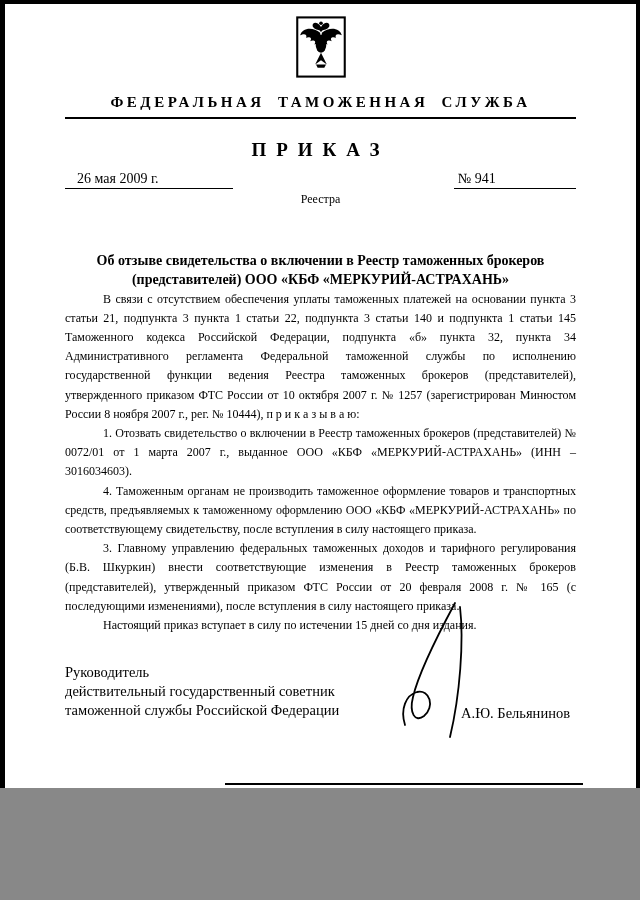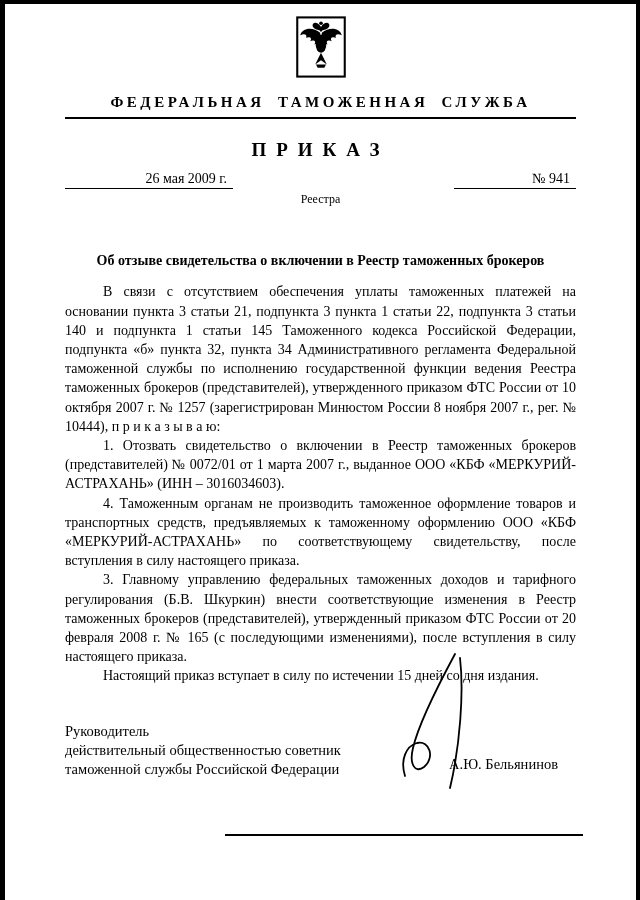--- a/index.html
+++ b/index.html
@@ -1,18 +1,18 @@
 <!DOCTYPE html>
 <html lang="ru"><head>
 <meta charset="utf-8">
 <style>
   html,body{margin:0;padding:0;background:#888;}
   .page{
     position:relative;
-    width:640px;height:900px;
+    width:640px;height:788px;
     margin:0 auto;
     background:#fff;
     box-sizing:border-box;
     border-left:5px solid #000;
     border-top:4px solid #000;
     border-right:4px solid #000;
     padding:10px 60px 0 60px;
     font-family:"Liberation Serif","DejaVu Serif",serif;
     color:#000;
     overflow:hidden;
@@ -24,39 +24,39 @@
     letter-spacing:3.5px;word-spacing:6px;margin-top:12px;
     white-space:nowrap;
   }
   .header-rule{border:none;border-top:2px solid #000;margin:6px 0 0 0;}
   .doc-type{
     text-align:center;font-weight:bold;font-size:19px;
     letter-spacing:10px;margin-top:20px;
   }
   .date-row{
     display:flex;justify-content:space-between;align-items:flex-end;
-    margin-top:10px;font-size:14px;text-align:right;
+    margin-top:10px;font-size:14px;
   }
   .fill-line{
     display:inline-block;border-bottom:1.5px solid #000;
     padding:0 6px 1px 12px;
   }
   .fill-line.date{min-width:150px;}
   .fill-line.num{min-width:112px;padding-left:4px;}
   .city{text-align:center;font-size:12px;margin-top:3px;}
   .doc-title{
     margin:44px auto 0 auto;max-width:478px;
     text-align:center;font-weight:bold;font-size:14px;line-height:1.38;
   }
-  .body-text{margin-top:12px;font-size:14px;line-height:19.2px;text-align:justify;}
+  .body-text{margin-top:0;font-size:12px;line-height:19.2px;text-align:justify;}
   .body-text p{margin:0;text-indent:38px;}
   .closing{margin-top:19px;}
   .sig-block{position:relative;margin-top:28px;height:86px;font-size:14.5px;line-height:19px;}
-  .sig-left{position:absolute;left:0;top:8px;}
-  .sig-name{position:absolute;right:18px;bottom:26px;white-space:nowrap;margin-left:24px;}
+  .sig-left{position:absolute;left:0;top:0;}
+  .sig-name{position:absolute;right:6px;bottom:26px;white-space:nowrap;margin-left:24px;}
   .sig-scrawl{position:absolute;left:292px;top:-64px;}
   .footer{margin-top:34px;}
   .dist-rule{border:none;border-top:2px solid #000;margin:0 0 0 160px;width:358px;}
 </style>
 </head>
 <body>
 
 <div class="page">
 
   <div class="emblem-wrap">
@@ -83,34 +83,35 @@
 
   <div class="date-row">
     <span class="fill-line date">26 мая 2009 г.</span>
     <span class="fill-line num">№ 941</span>
   </div>
 
   <div class="city">Реестра</div>
 
   <div class="doc-title">
     <span>Об отзыве свидетельства о включении в Реестр таможенных брокеров</span><br>
+    <span>(представителей) ООО «КБФ «МЕРКУРИЙ-АСТРАХАНЬ»</span>
   </div>
 
   <div class="body-text">
     <p>В связи с отсутствием обеспечения уплаты таможенных платежей на основании пункта 3 статьи 21, подпункта 3 пункта 1 статьи 22, подпункта 3 статьи 140 и подпункта 1 статьи 145 Таможенного кодекса Российской Федерации, подпункта «б» пункта 32, пункта 34 Административного регламента Федеральной таможенной службы по исполнению государственной функции ведения Реестра таможенных брокеров (представителей), утвержденного приказом ФТС России от 10 октября 2007 г. № 1257 (зарегистрирован Минюстом России 8 ноября 2007 г., рег. № 10444), п р и к а з ы в а ю:</p>
     <p>1. Отозвать свидетельство о включении в Реестр таможенных брокеров (представителей) № 0072/01 от 1 марта 2007 г., выданное ООО «КБФ «МЕРКУРИЙ-АСТРАХАНЬ» (ИНН – 3016034603).</p>
     <p>4. Таможенным органам не производить таможенное оформление товаров и транспортных средств, предъявляемых к таможенному оформлению ООО «КБФ «МЕРКУРИЙ-АСТРАХАНЬ» по соответствующему свидетельству, после вступления в силу настоящего приказа.</p>
     <p>3. Главному управлению федеральных таможенных доходов и тарифного регулирования (Б.В. Шкуркин) внести  соответствующие изменения в Реестр таможенных брокеров (представителей), утвержденный приказом ФТС России от 20 февраля 2008 г. № 165 (с последующими изменениями), после вступления в силу настоящего приказа.</p>
     <p class="closing">Настоящий приказ вступает в силу по истечении 15 дней со дня издания.</p>
   </div>
 
   <div class="sig-block">
     <div class="sig-left">
       <span>Руководитель</span><br>
-      <span>действительный общественностью советник</span><br>
+      <span>действительный государственный советник</span><br>
       <span>таможенной службы Российской Федерации</span>
     </div>
     <span class="sig-scrawl">
       <svg width="140" height="150" viewBox="0 0 140 150" aria-hidden="true">
         <path d="M98 4 C84 30, 62 72, 56 98 C52 114, 58 124, 67 117 C78 108, 73 90, 60 93 C49 96, 43 110, 48 126" stroke="#000" fill="none" stroke-width="1.8" stroke-linecap="round"></path>
         <path d="M103 8 C107 42, 103 96, 93 138" stroke="#000" fill="none" stroke-width="1.8" stroke-linecap="round"></path>
       </svg>
     </span>
     <span class="sig-name">А.Ю. Бельянинов</span>
   </div>

